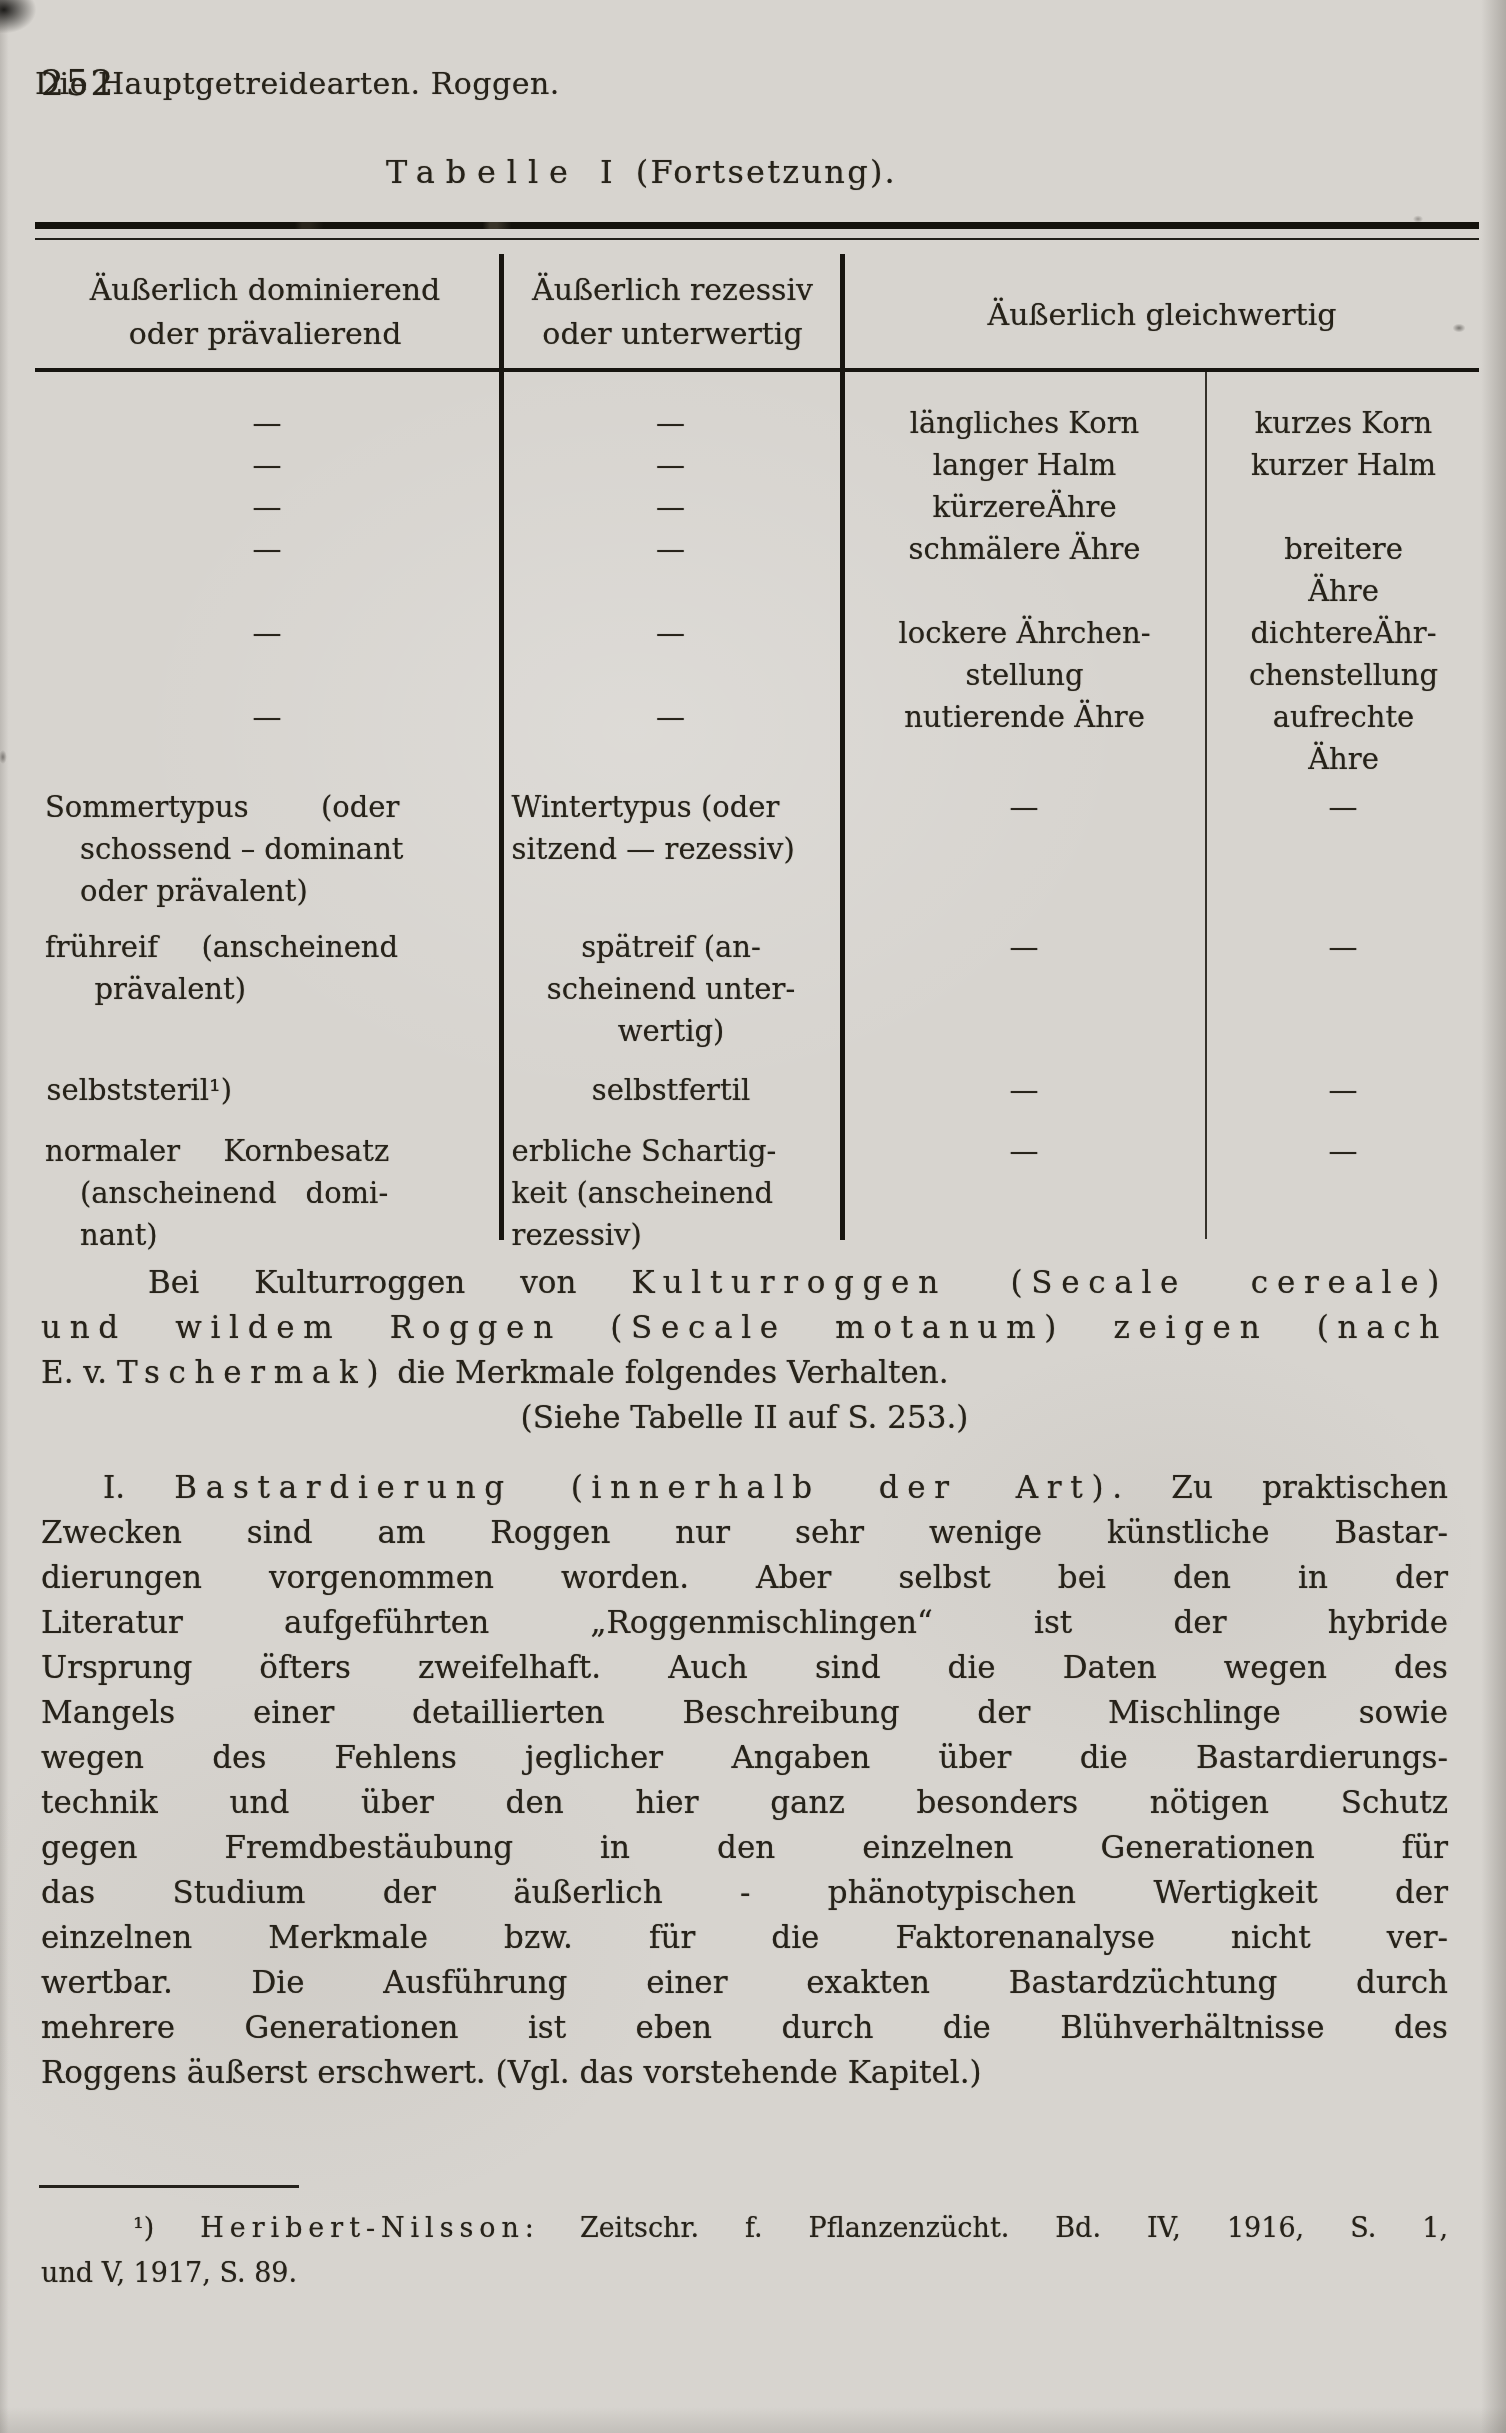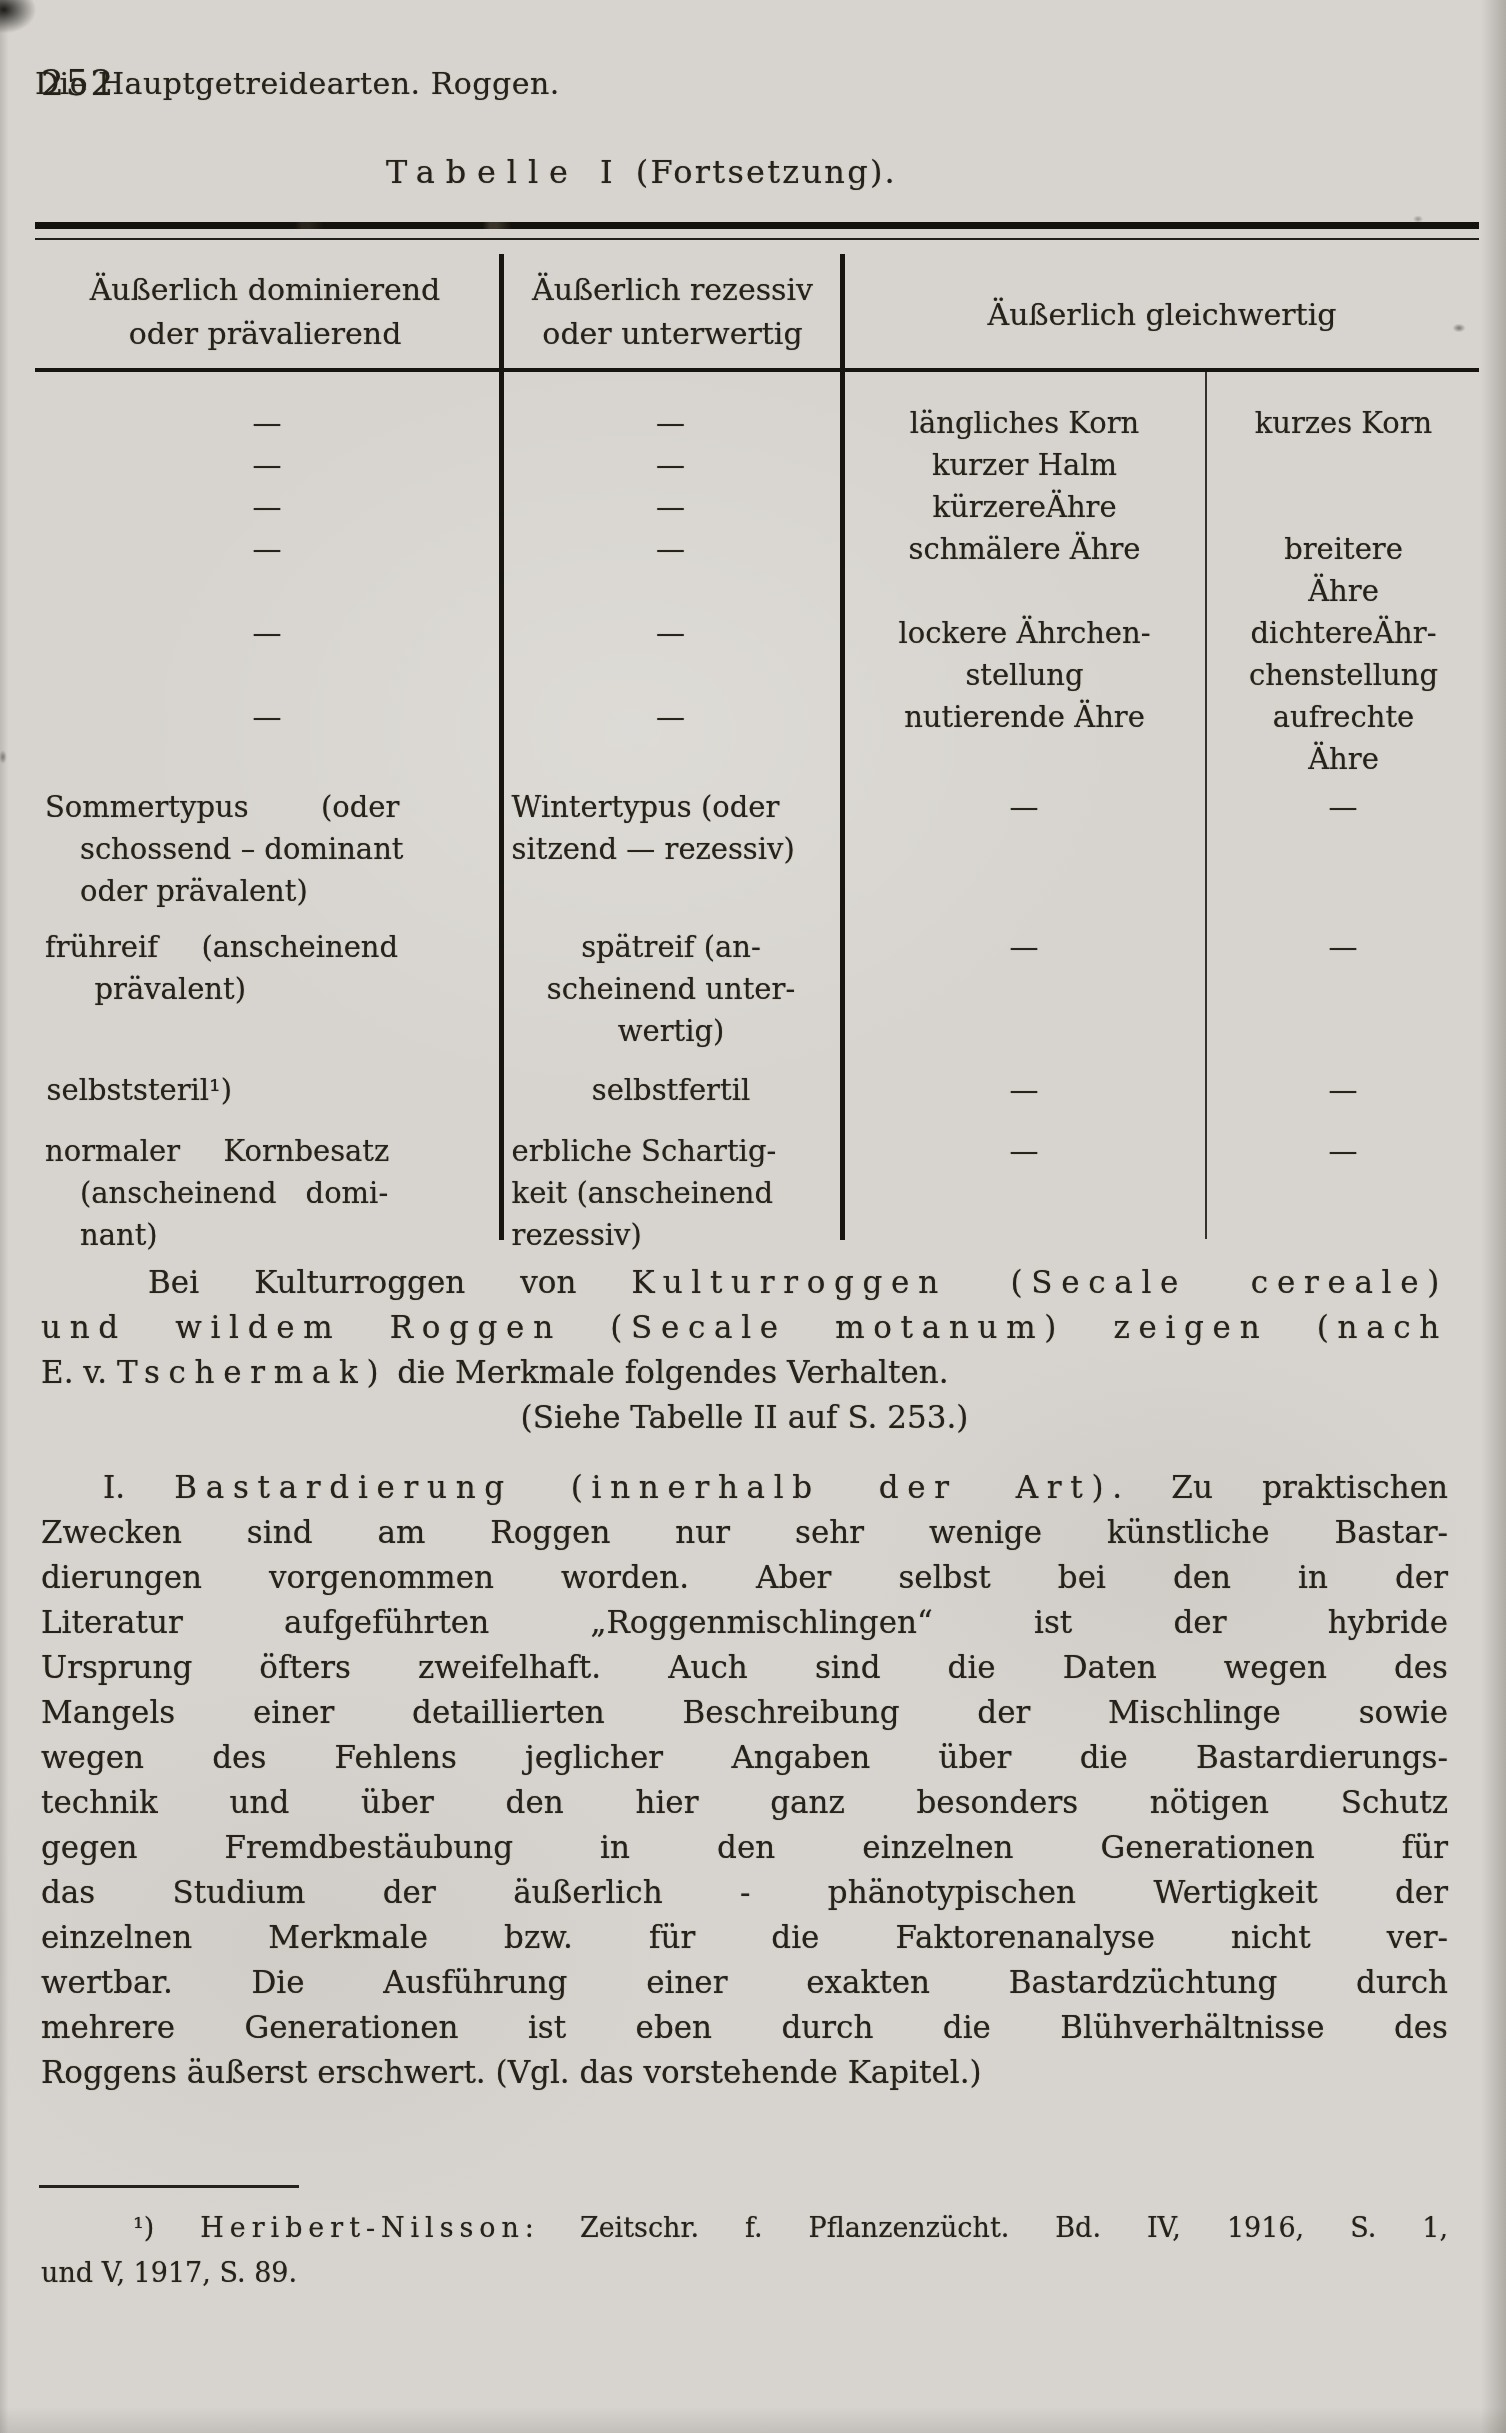--- a/index.html
+++ b/index.html
@@ -105,20 +105,21 @@
     <div class="tbody">
       <div class="trow">
         <div class="cell dash ink">—</div>
         <div class="cell dash ink">—</div>
         <div class="cell mid ink">längliches Korn</div>
         <div class="cell mid ink">kurzes Korn</div>
       </div>
       <div class="trow">
         <div class="cell dash ink">—</div>
         <div class="cell dash ink">—</div>
+        <div class="cell mid ink">langer Halm</div>
         <div class="cell mid ink">kurzer Halm</div>
       </div>
       <div class="trow">
         <div class="cell dash ink">—</div>
         <div class="cell dash ink">—</div>
         <div class="cell mid ink">kürzereÄhre</div>
       </div>
       <div class="trow">
         <div class="cell dash ink">—</div>
         <div class="cell dash ink">—</div>

